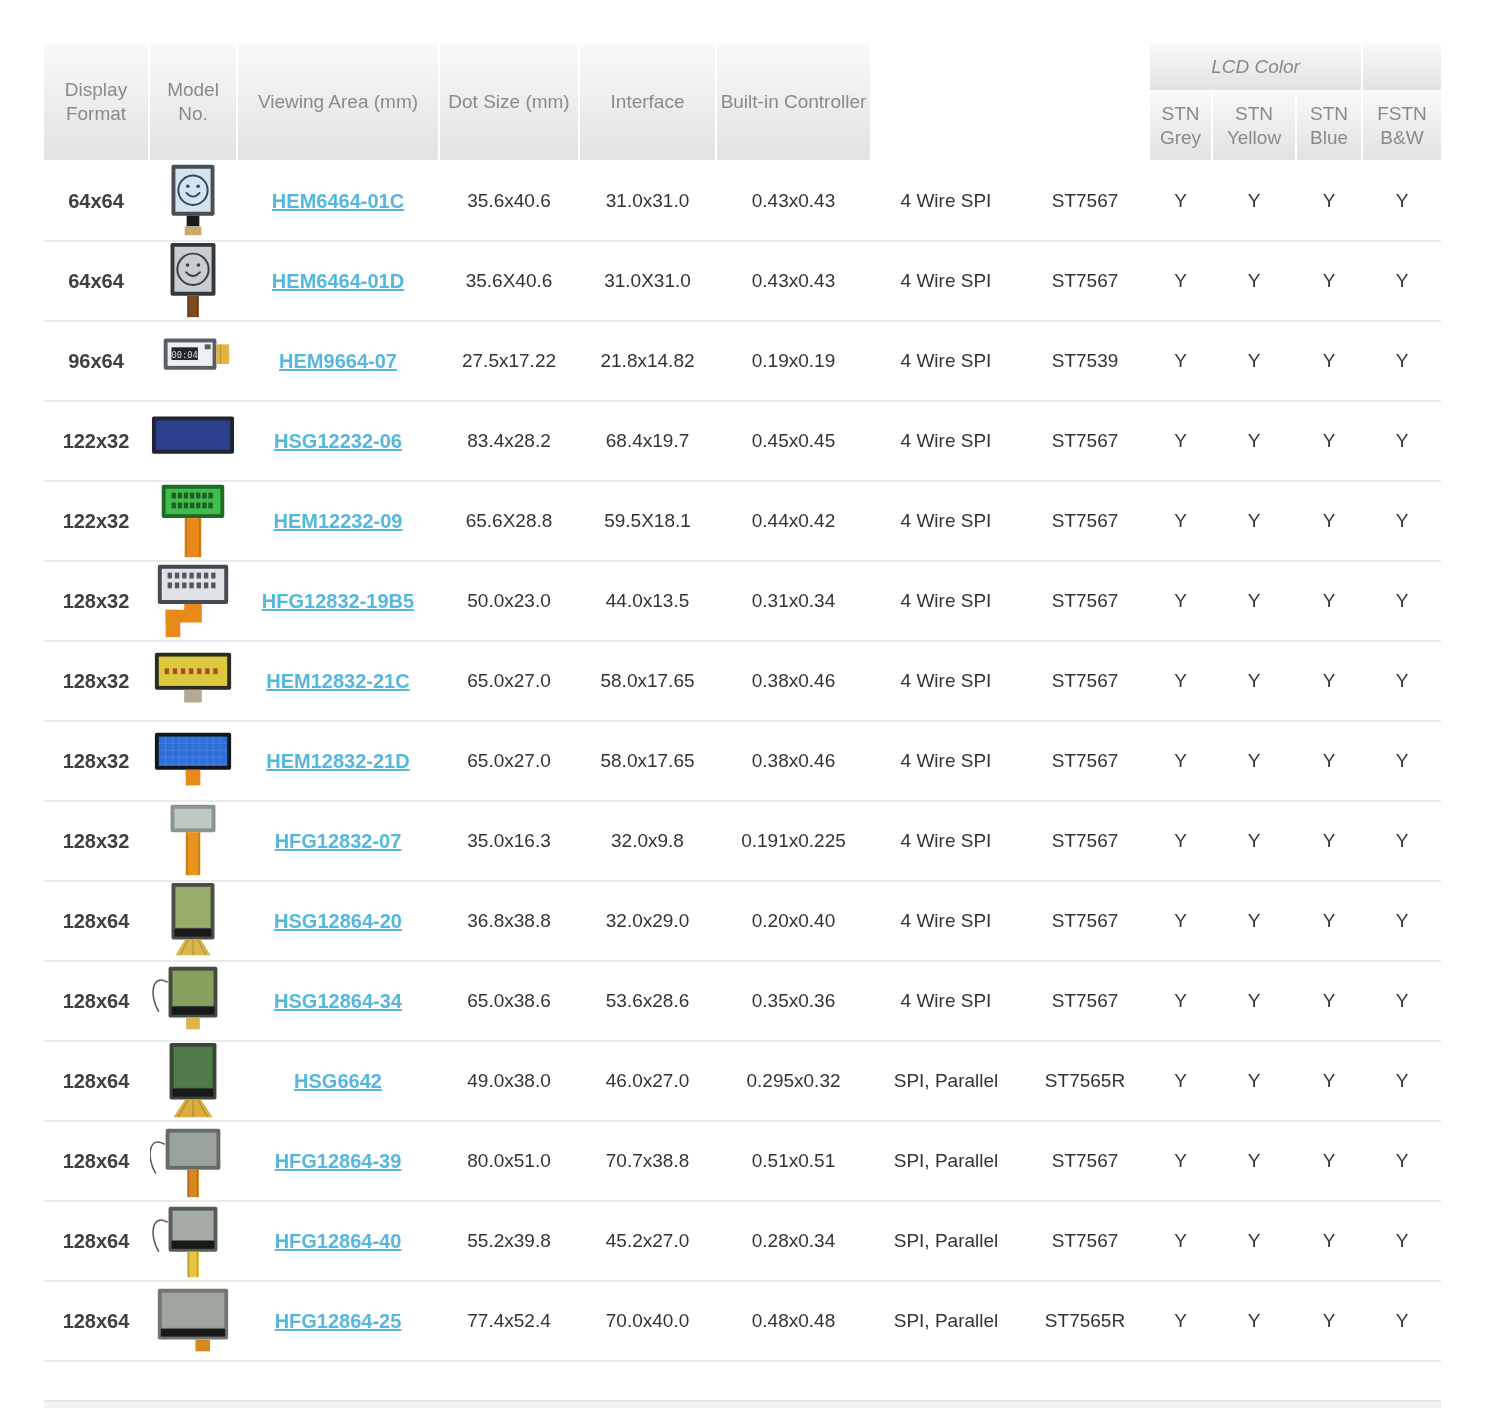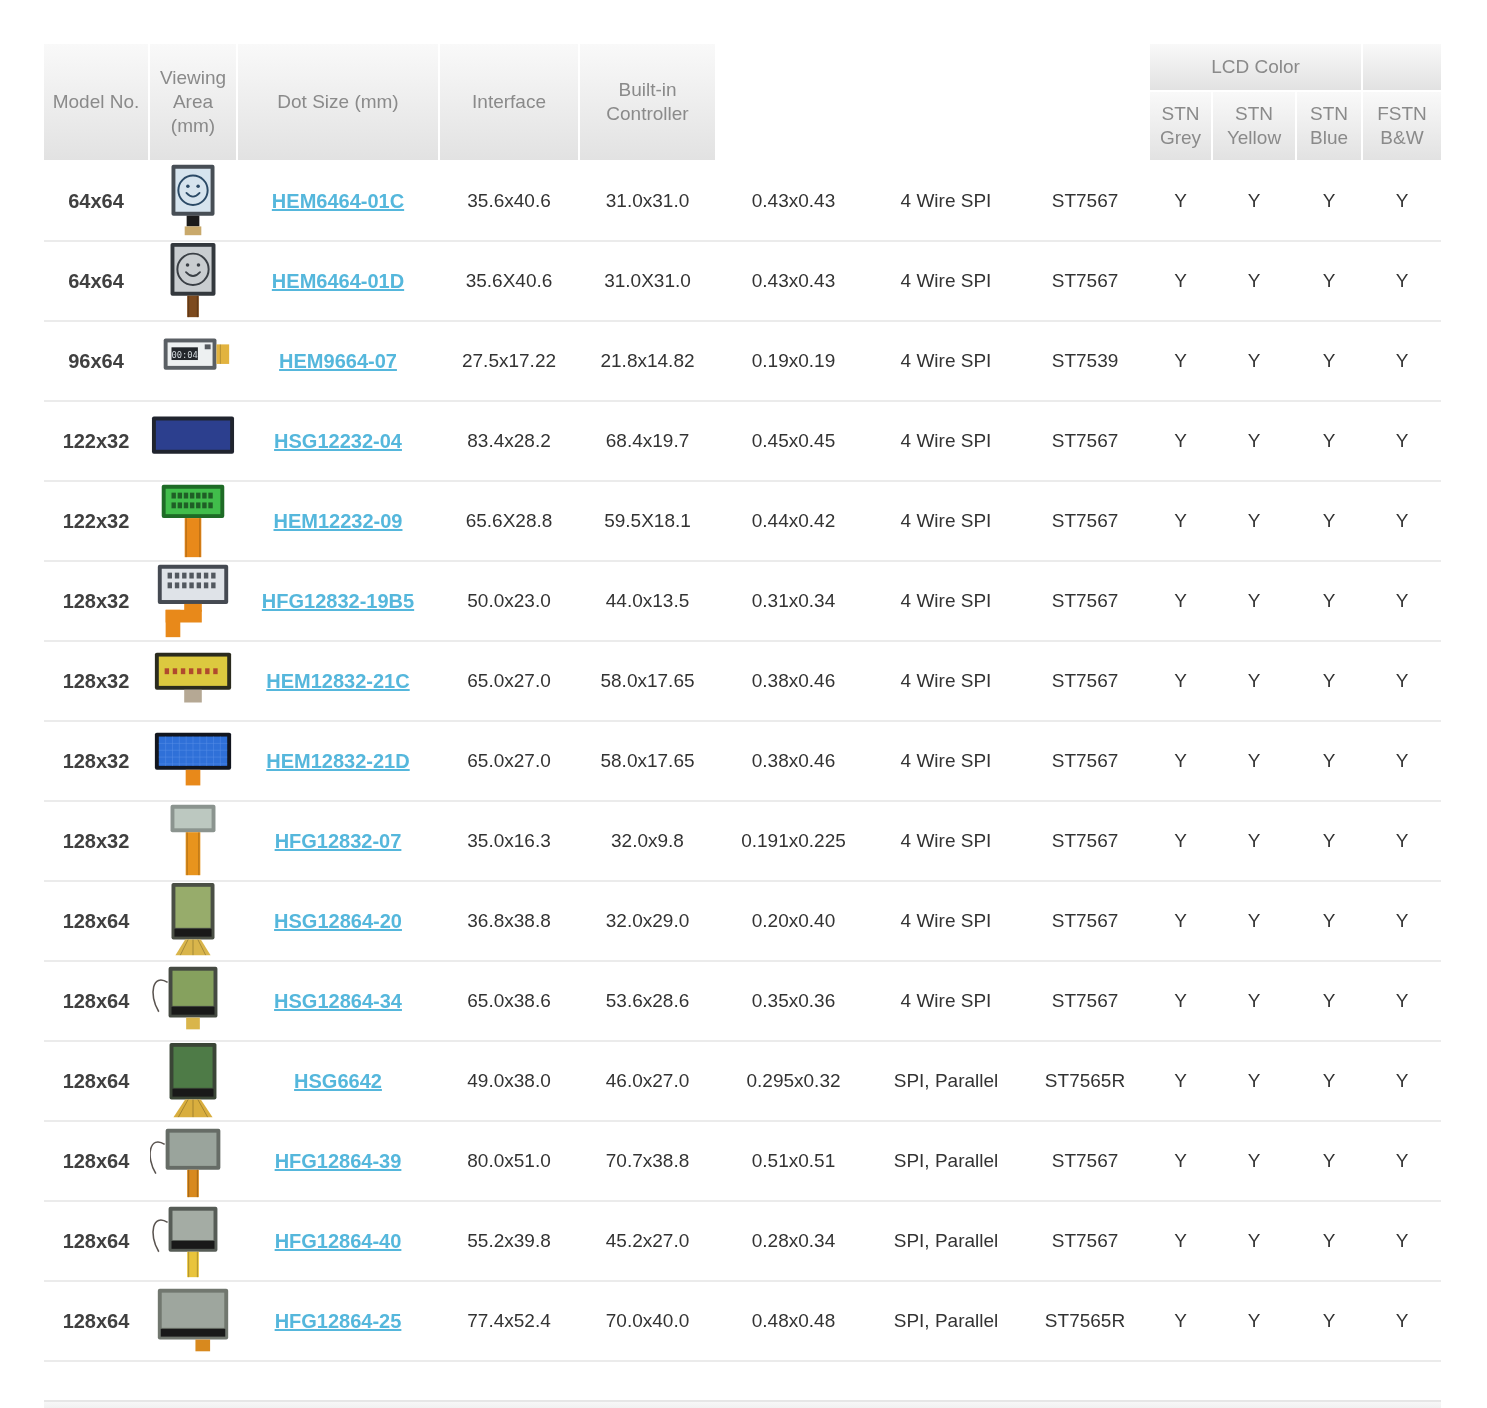--- a/index.html
+++ b/index.html
@@ -5,41 +5,42 @@
   html,body{margin:0;padding:0;background:#ffffff;}
   body{font-family:"Liberation Sans","DejaVu Sans",sans-serif;-webkit-font-smoothing:antialiased;}
   .wrap{margin:44px 0 0 44px;width:1397px;}
 
   .grid{display:grid;grid-template-columns:104px 86px 200px 138px 135px 153px 148px 126px 61px 82px 64px 78px;gap:2px;}
 
   
   .thead{grid-template-rows:46px 68px;margin-bottom:2px;}
   .th{background:linear-gradient(#f9f9f9,#e2e2e2);color:#8a8a8a;font-size:19px;line-height:1.25;
       display:flex;align-items:center;justify-content:center;text-align:center;grid-row:1 / span 2;padding:2px;}
-  .th.group{grid-row:1;grid-column:9 / span 3;}
+  .th.group{grid-row:1;grid-column:9 / span 3;font-style:italic;}
   .th.groupempty{grid-row:1;grid-column:12;}
   .th.sub{grid-row:2;}
   .th.sub.c9{grid-column:9;} .th.sub.c10{grid-column:10;} .th.sub.c11{grid-column:11;} .th.sub.c12{grid-column:12;}
 
   
   .tr{height:78px;border-bottom:2px solid #ebebeb;align-items:center;}
   .td{font-size:19px;color:#333333;text-align:center;}
   .td.fmt{font-weight:bold;font-size:20px;color:#404040;}
   .td.pic{display:flex;align-items:flex-start;justify-content:center;}
   .model-link{color:#55b7dc;font-weight:bold;font-size:20px;text-decoration:underline;text-align:right;}
 
   .empty-row{height:38px;border-bottom:2px solid #e6e6e6;}
   .next-strip{height:8px;background:linear-gradient(#f7f7f7,#efefef);margin-top:0;}
 </style>
 </head>
 <body>
 
 <div class="wrap">
 
   <div class="grid thead">
+    <div class="th">Display Format</div>
     <div class="th">Model No.</div>
     <div class="th">Viewing Area (mm)</div>
     <div class="th">Dot Size (mm)</div>
     <div class="th">Interface</div>
     <div class="th">Built-in Controller</div>
     <div class="th group">LCD Color</div>
     <div class="th groupempty"></div>
     <div class="th sub c9">STN Grey</div>
     <div class="th sub c10">STN Yellow</div>
     <div class="th sub c11">STN Blue</div>
@@ -123,21 +124,21 @@
         <div class="td">Y</div>
       </div>
       <div class="grid tr">
         <div class="td fmt">122x32</div>
         <div class="td pic">
           <svg width="88" height="78" viewBox="0 0 88 78" aria-hidden="true">
             <rect x="2" y="14" width="84" height="38" rx="2" fill="#20242e"></rect>
             <rect x="6" y="18" width="76" height="30" fill="#2c3f8e"></rect>
           </svg>
         </div>
-        <div class="td"><a href="#" class="model-link">HSG12232-04</a></div>
+        <div class="td"><a href="#" class="model-link">HSG12232-06</a></div>
         <div class="td">83.4x28.2</div>
         <div class="td">68.4x19.7</div>
         <div class="td">0.45x0.45</div>
         <div class="td">4 Wire SPI</div>
         <div class="td">ST7567</div>
         <div class="td">Y</div>
         <div class="td">Y</div>
         <div class="td">Y</div>
         <div class="td">Y</div>
       </div>

